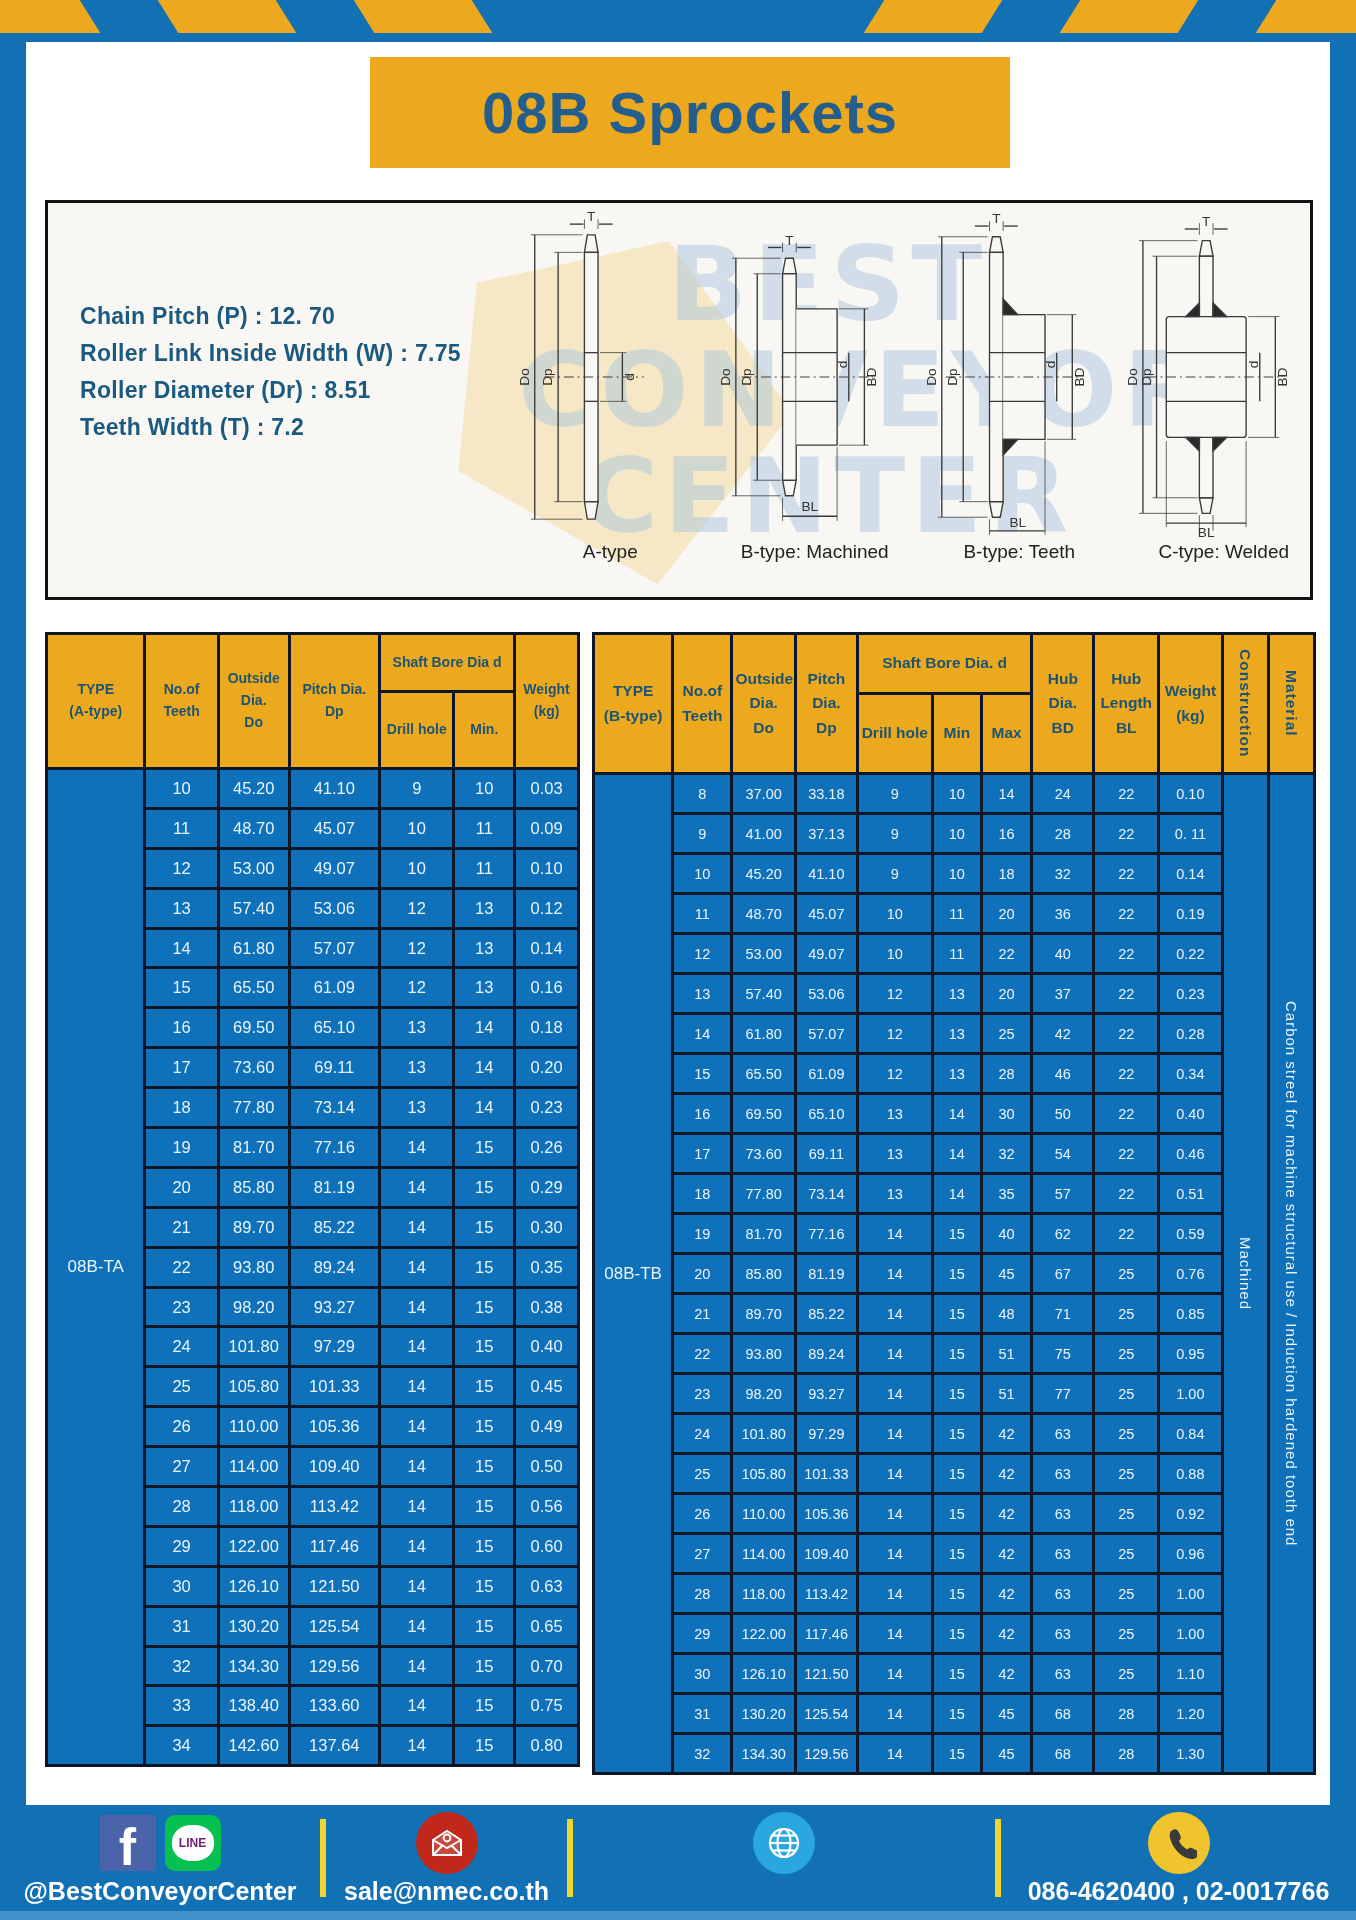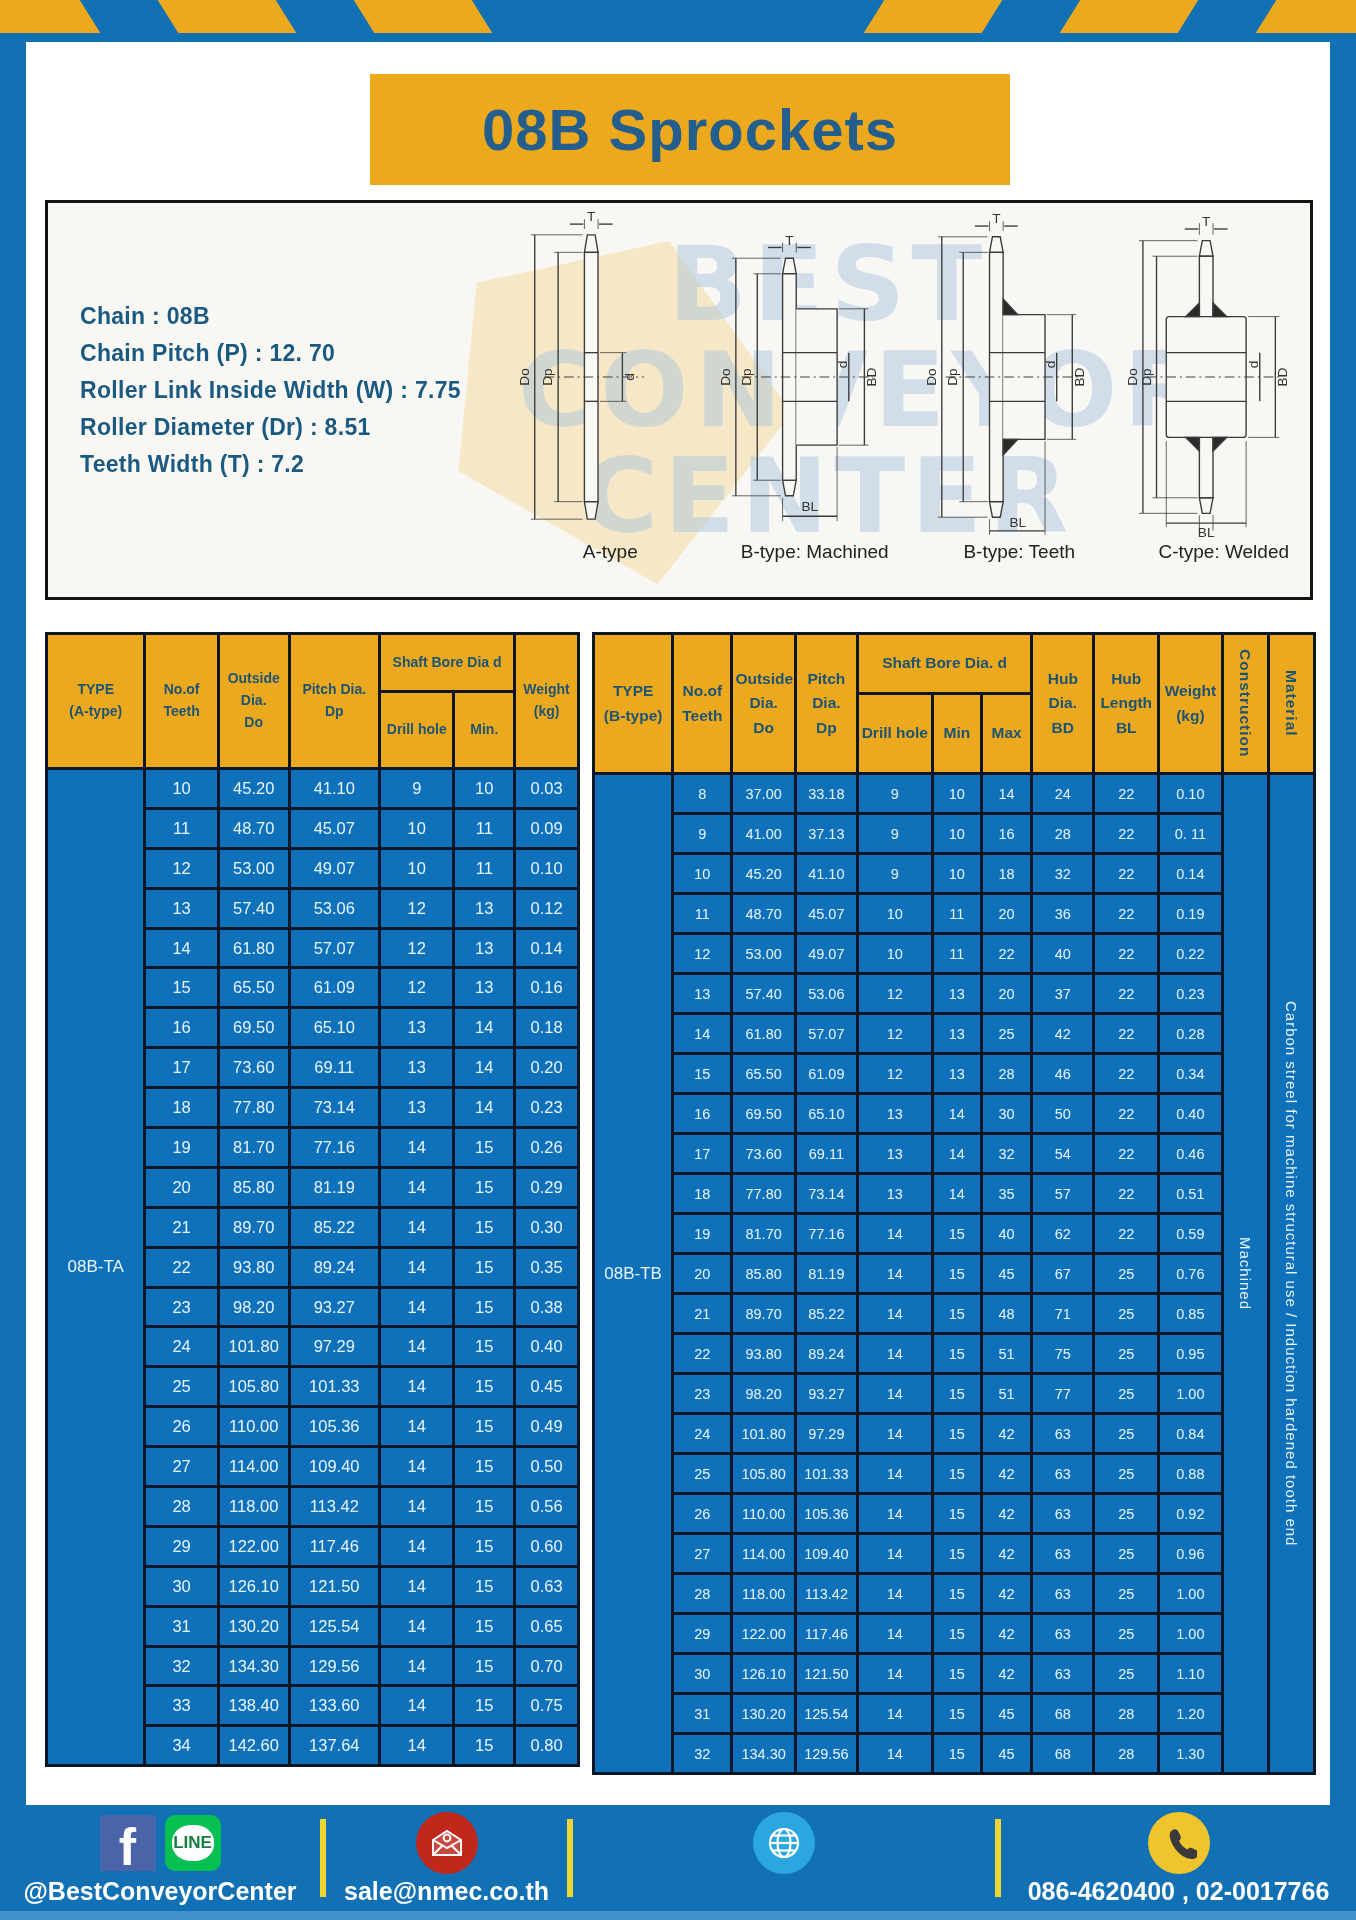--- a/index.html
+++ b/index.html
@@ -11,21 +11,21 @@
     overflow:hidden;
   }
   
   .top-band { position:absolute; top:0; left:0; width:1356px; height:42px; background:#1270b5; overflow:hidden; }
   .stripe { position:absolute; top:0; height:33px; width:118px; background:#eda91d; }
   .stripe.lft { transform:skewX(32deg); }
   .stripe.rgt { transform:skewX(-32deg); }
   
   .content { position:absolute; left:26px; right:26px; top:42px; bottom:115px; background:#ffffff; }
   .title-box {
-    position:absolute; left:344px; top:32px; width:640px; height:111px;
+    position:absolute; left:344px; top:15px; width:640px; height:111px;
     background:#eda91d; display:flex; align-items:center; justify-content:center;
   }
   .title-box h1 { font-size:58px; font-weight:bold; color:#245e8c; letter-spacing:1px; }
   
   .panel {
     position:absolute; left:19px; top:158px; width:1268px; height:400px;
     background:#f8f7f4; border:3px solid #141414; overflow:hidden;
   }
   .wm-yellow {
     position:absolute; left:400px; top:30px; width:340px; height:330px;
@@ -62,21 +62,21 @@
   .vtext { writing-mode:vertical-rl; font-size:15px !important; letter-spacing:1px; }
   
   .footer { position:absolute; left:0; right:0; bottom:0; height:115px; background:#1270b5; display:flex; align-items:stretch; }
   .footer::after { content:""; position:absolute; left:0; right:0; bottom:0; height:9px; background:#4391cb; }
   .f-seg { display:flex; flex-direction:column; align-items:center; justify-content:flex-start; padding-top:7px; }
   .f-icons { display:flex; gap:9px; align-items:center; height:62px; }
   .f-label { font-size:25px; font-weight:bold; color:#ffffff; margin-top:3px; white-space:nowrap; }
   .f-div { width:6px; height:78px; background:#eed530; margin-top:14px; }
   .icon-fb { width:56px; height:56px; background:#4a63a9; color:#fff; font-size:52px; font-weight:bold; display:flex; align-items:flex-end; justify-content:center; line-height:.9; }
   .icon-line { width:56px; height:56px; background:#06c152; border-radius:10px; display:flex; align-items:center; justify-content:center; }
-  .line-bubble { background:#fff; border-radius:46%; width:42px; height:36px; display:flex; align-items:center; justify-content:center; color:#15803d; font-size:17px; font-weight:bold; }
+  .line-bubble { background:#fff; border-radius:46%; width:42px; height:36px; display:flex; align-items:center; justify-content:center; color:#701a75; font-size:12px; font-weight:bold; }
   .icon-round { width:62px; height:62px; border-radius:50%; display:flex; align-items:center; justify-content:center; }
   .icon-mail { background:#c0281c; }
   .icon-globe { background:#2ba7e0; }
   .icon-phone { background:#f0c42c; }
 </style>
 </head>
 <body>
 
 <div class="top-band">
   <div class="stripe lft" style="left:-28px"></div>
@@ -95,21 +95,20 @@
 
   <div class="panel">
     <div class="wm-yellow"></div>
     <div class="wm-text">
       <div>BEST</div>
       <div>CONVEYOR</div>
       <div>CENTER</div>
     </div>
 
     <div class="specs" id="spec-list">
-        <div class="spec-line">Chain  : 08B</div>
         <div class="spec-line">Chain Pitch (P)  :  12. 70</div>
         <div class="spec-line">Roller Link Inside Width (W)  :  7.75</div>
         <div class="spec-line">Roller Diameter (Dr)  : 8.51</div>
         <div class="spec-line">Teeth Width (T)  :  7.2</div>
       </div>
 
     <div class="figures">
 
       <div class="fig">
         <svg viewBox="0 0 210 336">

